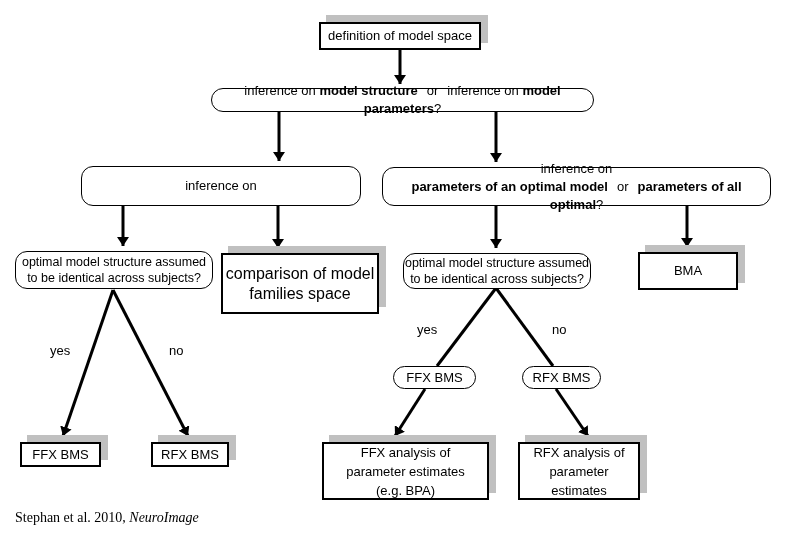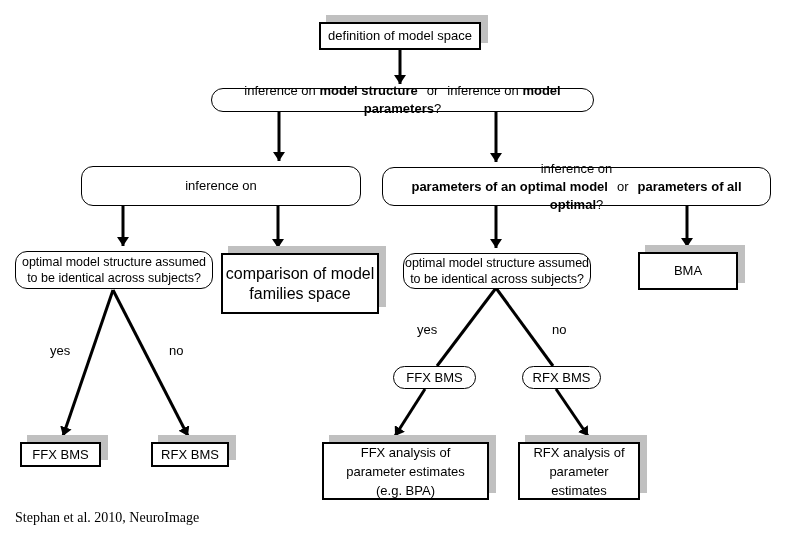--- a/index.html
+++ b/index.html
@@ -31,21 +31,21 @@
   .or{margin:0 9px;}
   .lbl{
     position:absolute;
     font-size:13px;
   }
   .citation{
     position:absolute;
     font-family:"Liberation Serif", serif;
     font-size:14px;
   }
-  .citation .journal{}
+  .citation .journal{font-style:italic;}
   line{stroke:#000;stroke-width:3;}
   line.noarrow{stroke-width:3;}
 </style>
 </head>
 <body>
 
 <div id="canvas">
 
   <svg id="arrows">
     <defs>

